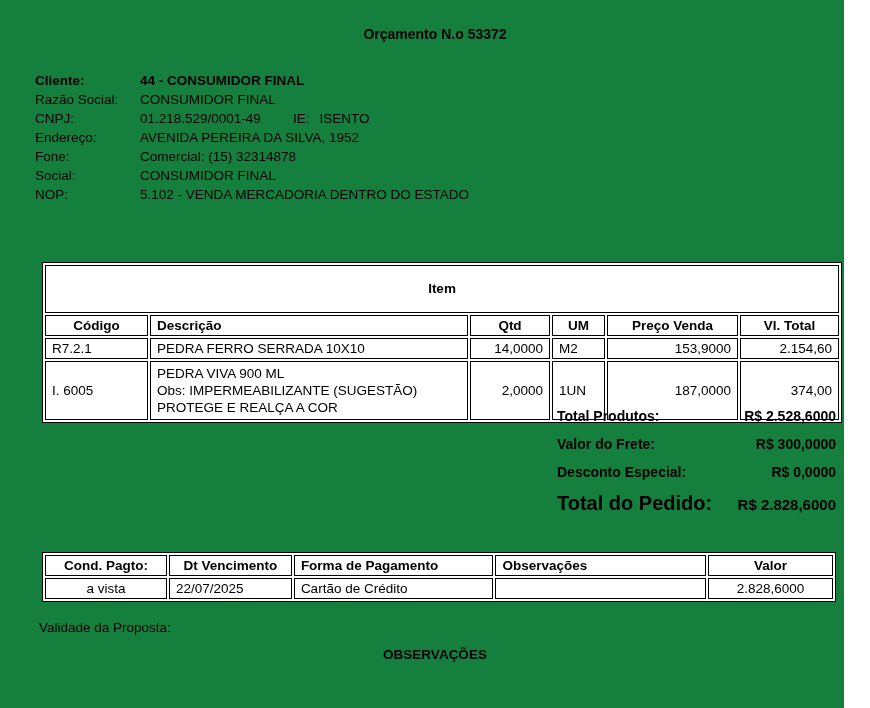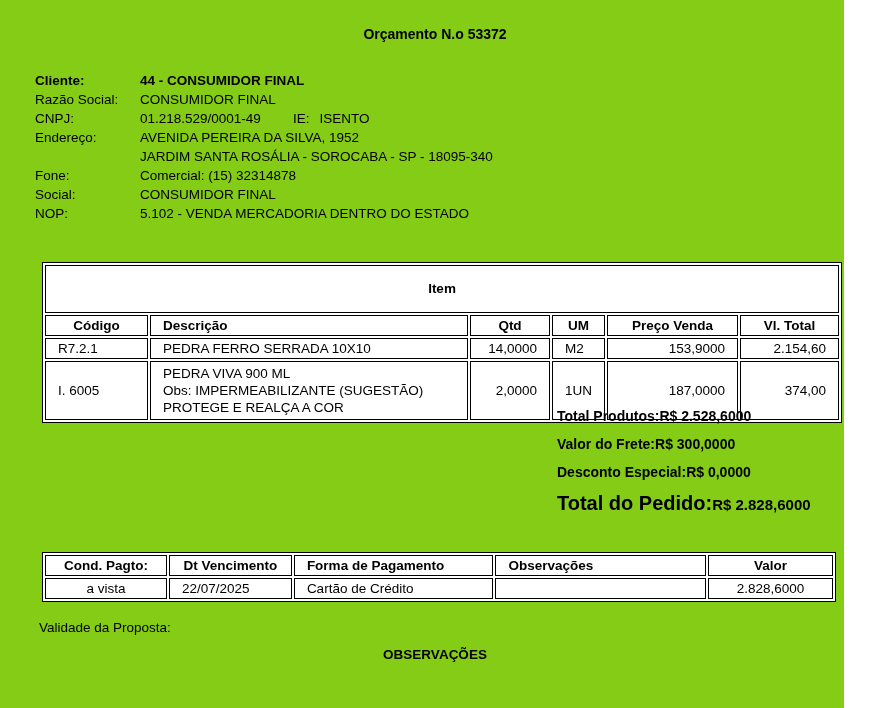--- a/index.html
+++ b/index.html
@@ -5,21 +5,21 @@
   * { margin: 0; padding: 0; box-sizing: border-box; }
   html, body { background: #ffffff; }
   body {
     font-family: "Liberation Sans", sans-serif;
     color: #000000;
   }
   .page {
     position: relative;
     width: 844px;
     height: 708px;
-    background: #84cc16;
+    background: #15803d;
     overflow: hidden;
   }
 
   
   .doc-title {
     position: absolute;
     top: 26px; left: 0;
     width: 870px;
     text-align: center;
     font-size: 14px;
@@ -52,21 +52,21 @@
     border-collapse: separate;
     border-spacing: 2px;
     border: 1px solid #000;
     table-layout: fixed;
     background: #fff;
   }
   .doc-table td, .doc-table th {
     border: 1px solid #000;
     font-size: 13.5px;
     line-height: 17px;
-    padding: 1px 12px;
+    padding: 1px 6px;
     vertical-align: middle;
     overflow: hidden;
     white-space: nowrap;
   }
   .doc-table th { font-weight: bold; text-align: center; }
   .doc-table th.left { text-align: left; }
   .doc-table td.center { text-align: center; }
   .doc-table td.right { text-align: right; }
   .doc-table td.left { text-align: left; }
 
@@ -82,20 +82,21 @@
   .payment-table { top: 552px; }
 
   
   .totals {
     position: absolute;
     top: 408px; left: 557px;
     width: 279px;
   }
   .total-row {
     display: flex;
+    justify-content: space-between;
     align-items: baseline;
     margin-bottom: 11px;
     font-weight: bold;
     font-size: 14px;
     line-height: 17px;
   }
   .total-row.grand { margin-bottom: 0; }
   .total-row.grand .total-label { font-size: 20px; line-height: 22px; }
   .total-row.grand .total-value { font-size: 15px; }
 
@@ -126,23 +127,20 @@
       <span class="client-label">Cliente:</span><span class="client-value">44 - CONSUMIDOR FINAL</span>
     </div>
     <div class="client-row">
       <span class="client-label">Razão Social:</span><span class="client-value">CONSUMIDOR FINAL</span>
     </div>
     <div class="client-row">
       <span class="client-label">CNPJ:</span><span class="client-value">01.218.529/0001-49</span><span class="ie-label">IE:</span><span class="ie-value">ISENTO</span>
     </div>
     <div class="client-row">
       <span class="client-label">Endereço:</span><span class="client-value">AVENIDA PEREIRA DA SILVA, 1952</span>
-    </div>
-    <div class="client-row">
-      <span class="client-label"></span><span class="client-value">JARDIM SANTA ROSÁLIA - SOROCABA - SP - 18095-340</span>
     </div>
     <div class="client-row">
       <span class="client-label">Fone:</span><span class="client-value">Comercial: (15) 32314878</span>
     </div>
     <div class="client-row">
       <span class="client-label">Social:</span><span class="client-value">CONSUMIDOR FINAL</span>
     </div>
     <div class="client-row">
       <span class="client-label">NOP:</span><span class="client-value">5.102 - VENDA MERCADORIA DENTRO DO ESTADO</span>
     </div>

